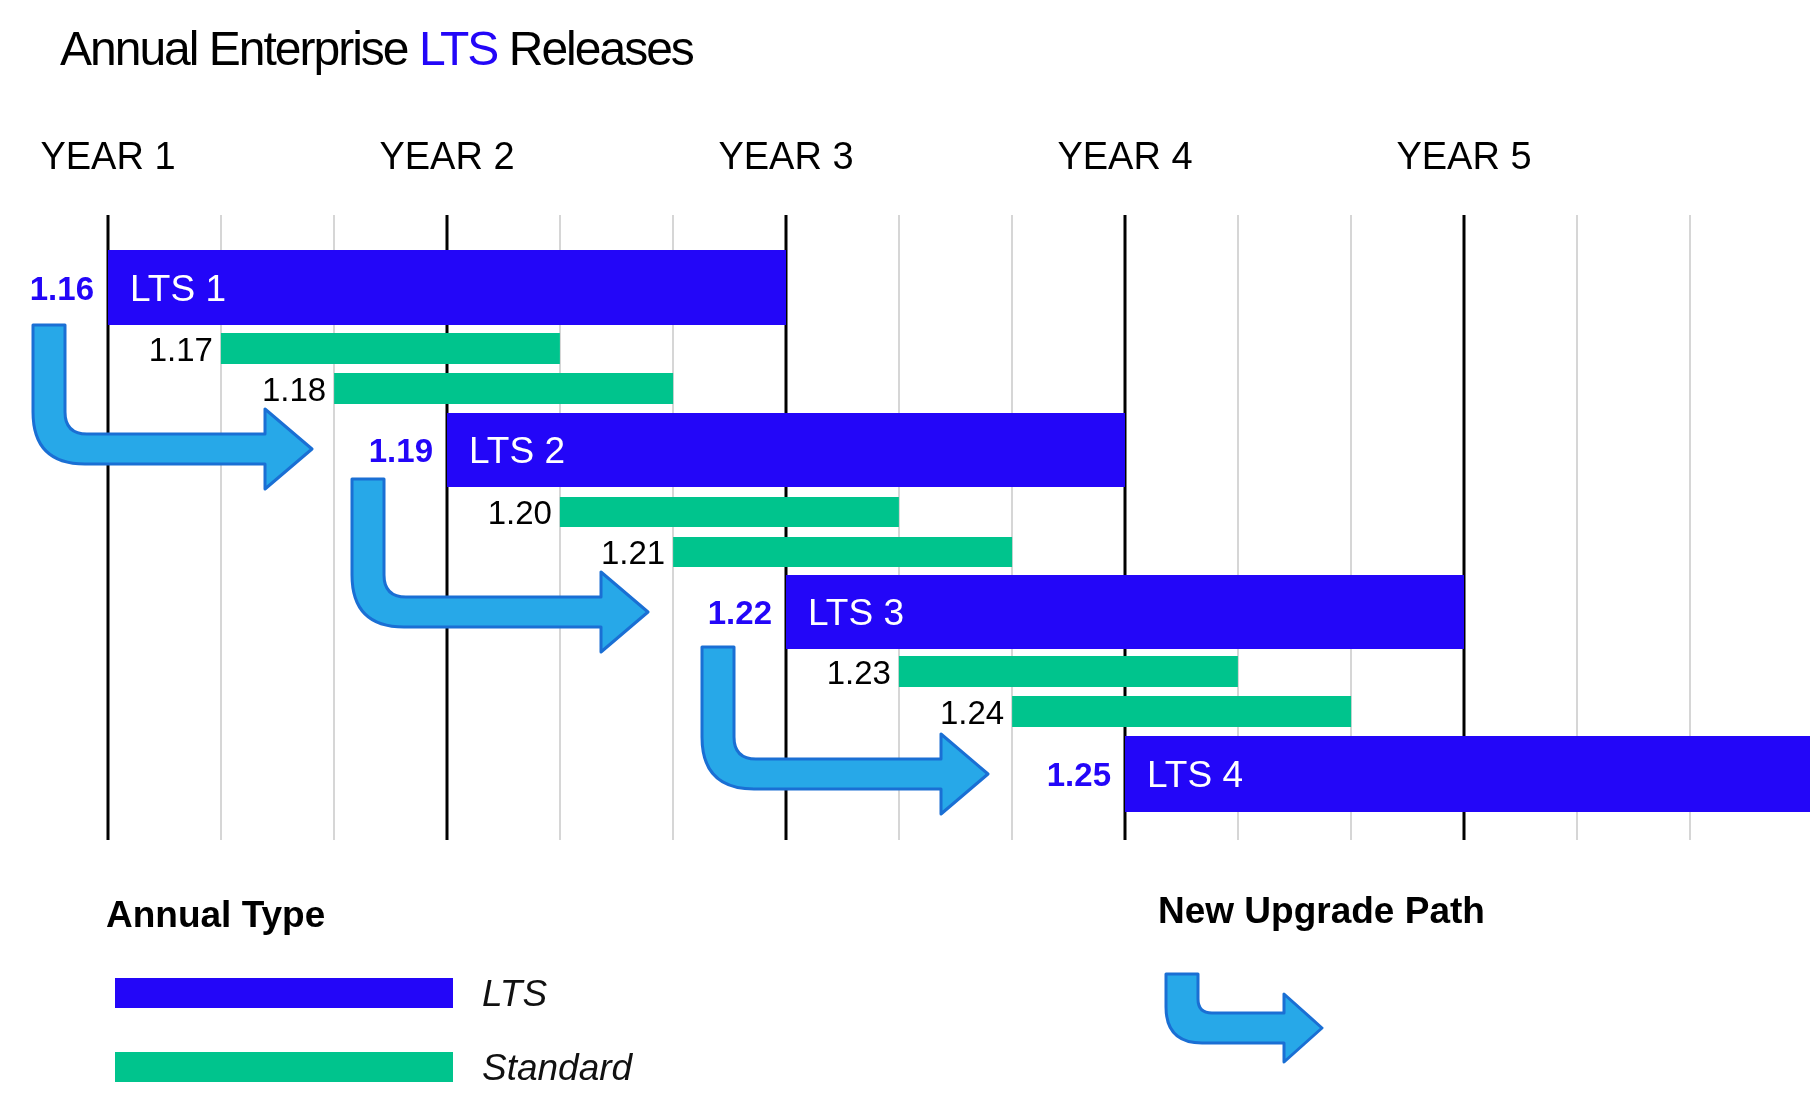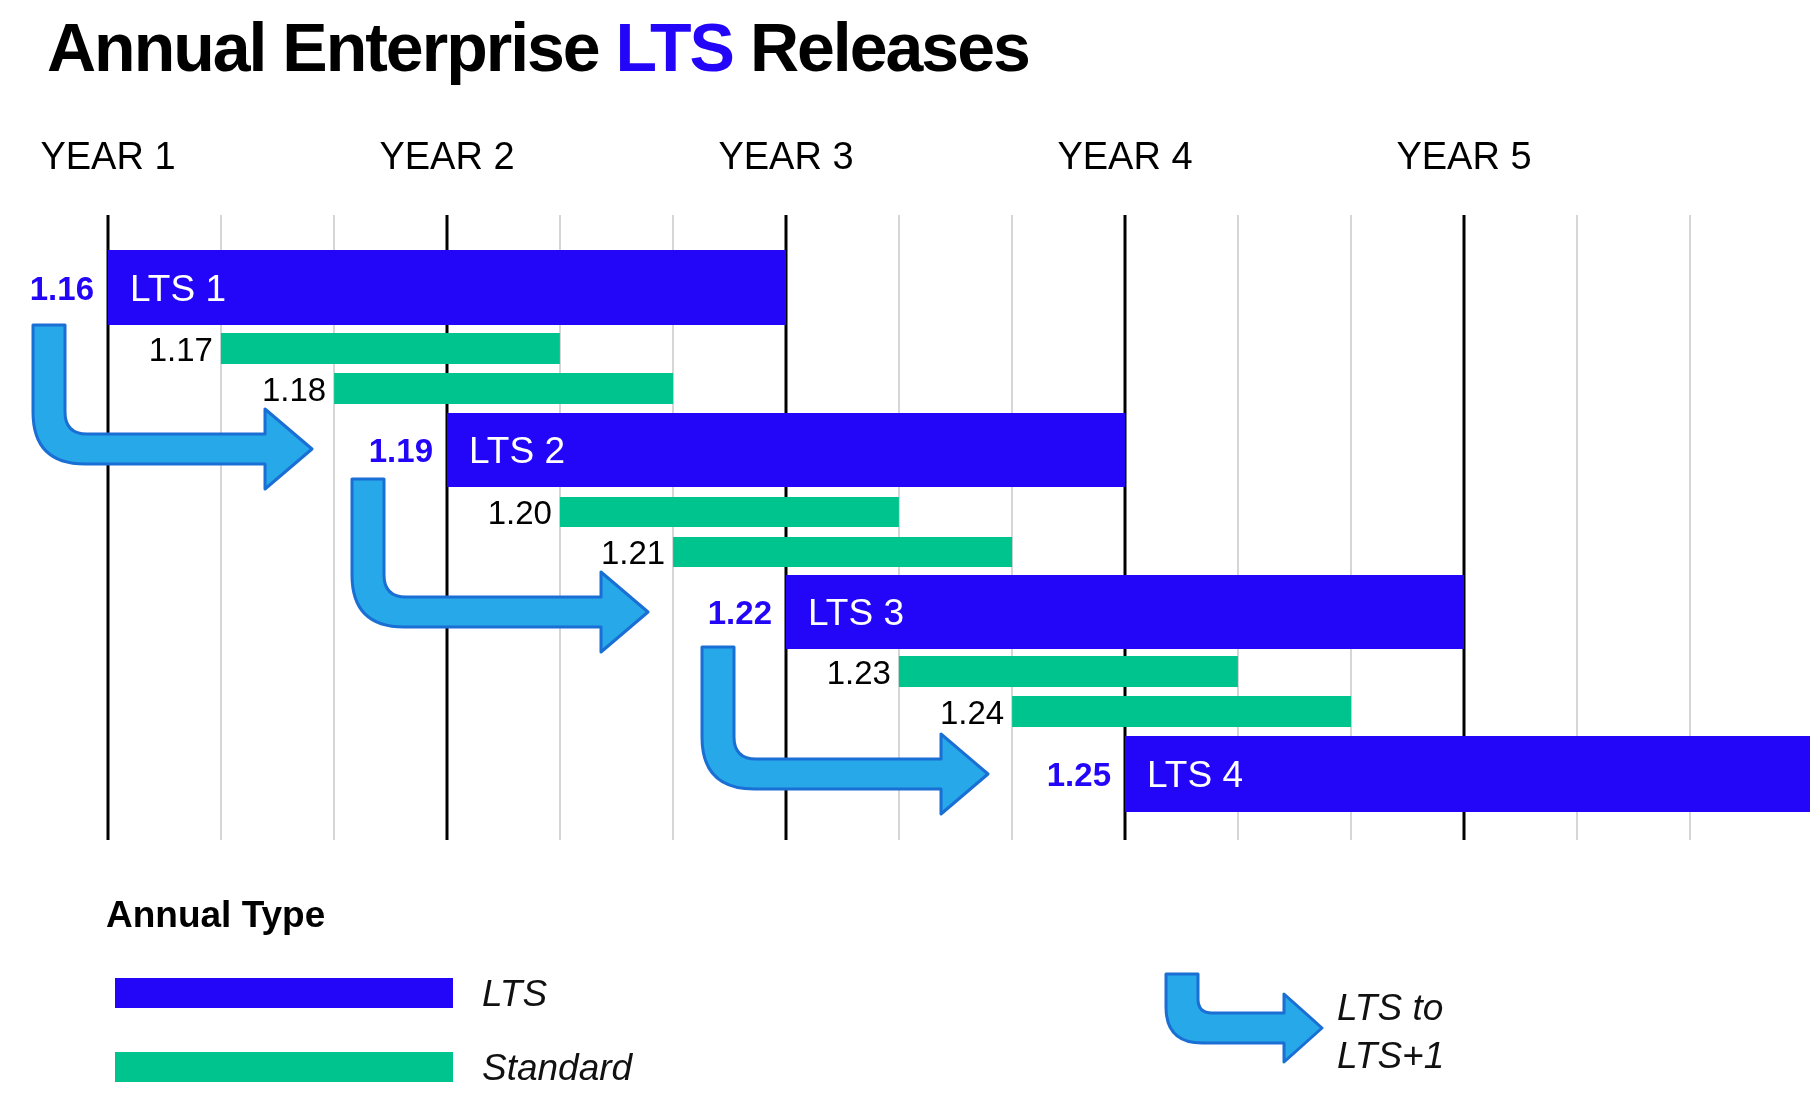--- a/index.html
+++ b/index.html
@@ -1,19 +1,19 @@
 <!DOCTYPE html>
 <html><head>
 <meta charset="utf-8">
 <style>
   html,body{margin:0;padding:0;background:#fff;}
   body{width:1810px;height:1108px;position:relative;overflow:hidden;
        font-family:"Liberation Sans", sans-serif;}
   #page{position:absolute;inset:0;}
-  h1{position:absolute;left:47px;top:8px;margin:0;font-size:68px;font-weight:bold;
+  h1{position:absolute;left:47px;top:8px;margin:13px;font-size:48px;font-weight:normal;
      letter-spacing:-2px;color:#000;white-space:nowrap;}
   #chart{position:absolute;left:0;top:0;}
   .lg-head{position:absolute;font-size:37px;font-weight:bold;color:#000;white-space:nowrap;}
   .swatch{position:absolute;width:338px;height:30px;}
   .lg-label{position:absolute;font-size:37px;font-style:italic;color:#111;white-space:nowrap;line-height:44px;}
   .lg-label2{position:absolute;font-size:37px;font-style:italic;color:#111;white-space:nowrap;line-height:48px;}
 </style>
 </head>
 <body>
 
@@ -75,19 +75,16 @@
     </svg>
 
   <div class="lg-head" style="left:106px;top:894px">Annual Type</div>
 
   <div class="swatch" style="left: 115px; top: 978px; background: rgb(35, 6, 248);"></div>
   <div class="lg-label" style="left:482px;top:972px">LTS</div>
 
   <div class="swatch" style="left: 115px; top: 1052px; background: rgb(0, 196, 141);"></div>
   <div class="lg-label" style="left:482px;top:1046px">Standard</div>
 
+  <div class="lg-head" style="left:1158px;top:890px">New Upgrade Path</div>
 
-  <div class="lg-label2" style="left:1337px;top:984px">
-    <div>LTS to</div>
-    <div>LTS+1</div>
-  </div>
 
 </div>
 
 </body></html>

